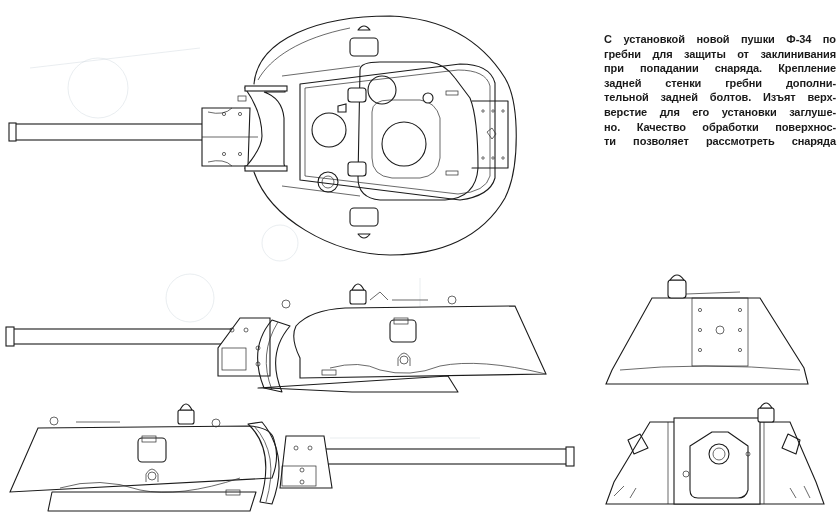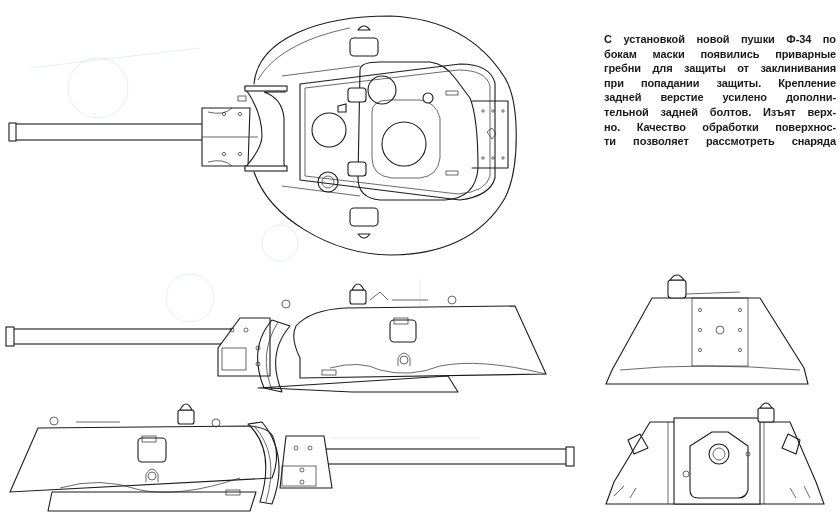--- a/index.html
+++ b/index.html
@@ -172,21 +172,21 @@
       <rect class="fill" x="758" y="400" width="16" height="14" rx="2"></rect>
       <path class="fill" d="M760,400 Q766,390 772,400 Z"></path>
       <path class="ln" d="M628,432 L640,426 L648,440 L634,446 Z"></path>
       <path class="ln" d="M800,432 L788,426 L782,440 L796,446 Z"></path>
       <path class="thin" d="M614,488 L624,478 M630,490 L636,480 M790,480 L796,490 M804,478 L810,490"></path>
     </g>
   </svg>
 
   <div class="caption">
     <span class="line">С установкой новой пушки Ф-34 по</span>
-    <span class="line">бокам маски появились приварные</span>
     <span class="line">гребни для защиты от заклинивания</span>
-    <span class="line">при попадании защиты. Крепление</span>
-    <span class="line">задней верстие усилено дополни-</span>
+    <span class="line">при попадании снаряда. Крепление</span>
+    <span class="line">задней стенки гребни дополни-</span>
     <span class="line">тельной задней болтов. Изъят верх-</span>
+    <span class="line">верстие для его установки заглуше-</span>
     <span class="line">но. Качество обработки поверхнос-</span>
     <span class="line">ти позволяет рассмотреть снаряда</span>
   </div>
 </div>
 
 </body></html>

